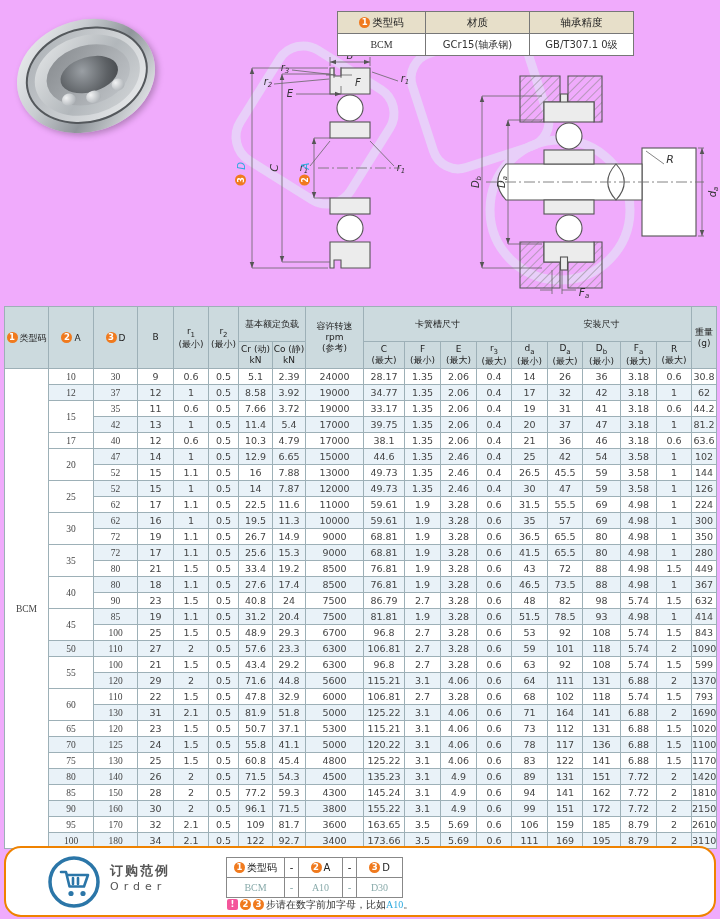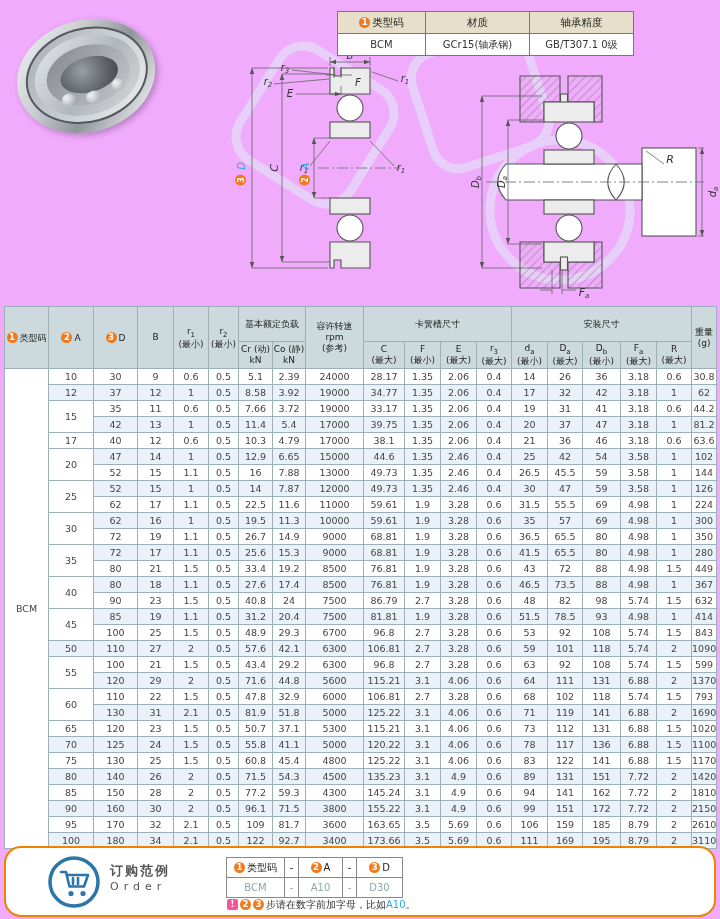--- a/index.html
+++ b/index.html
@@ -35,21 +35,21 @@
   
   .spec{position:absolute;left:4px;top:306px;z-index:2;border-collapse:collapse;table-layout:fixed;width:712px;background:#fff;}
   .spec th,.spec td{border:1px solid #9db0b7;text-align:center;vertical-align:middle;padding:0;overflow:hidden;white-space:nowrap;}
   .spec{border:1px solid #7e8f96;}
   .spec thead th{background:#ccdade;font-weight:normal;color:#222;font-size:9px;line-height:1.2;}
   .spec thead tr.h1 th{height:34px;}
   .spec thead tr.h2 th{height:26px;}
   .spec tbody td{font-size:9.5px;height:15px;color:#444;}
   .spec tbody tr.alt td{background:#e9f2f8;}
   .spec tbody tr td.sp2{background:#fff;}
-  .cyan{color:#2aa9df;}
+  .cyan{color:#2aa9df;font-family:Liberation Serif, serif;}
   .spec sub{font-size:7px;}
   
   .panel{position:absolute;left:4px;top:846px;width:708px;height:67px;border:2px solid #ef8200;border-radius:17px;background:#fff;z-index:2;}
   .cart{position:absolute;left:40px;top:6px;}
   .ord-cn{position:absolute;left:104px;top:14px;font-size:13px;font-weight:bold;color:#555;letter-spacing:2px;}
   .ord-en{position:absolute;left:104px;top:32px;font-size:11px;color:#555;letter-spacing:5px;}
   .ordtab{position:absolute;left:220px;top:9px;border-collapse:collapse;table-layout:fixed;}
   .ordtab th,.ordtab td{border:1px solid #888;text-align:center;height:19px;padding:0;font-weight:normal;white-space:nowrap;}
   .ordtab th{font-size:10px;color:#222;background:#fff;}
   .ordtab td{font-size:10px;color:#8aa;}
@@ -602,21 +602,21 @@
           <td>1.5</td>
           <td>843</td>
         </tr>
         <tr class="alt">
           <td class="cyan" rowspan="1">50</td>
           <td class="cyan">110</td>
           <td>27</td>
           <td>2</td>
           <td>0.5</td>
           <td>57.6</td>
-          <td>42.1</td>
+          <td>23.3</td>
           <td>6300</td>
           <td>106.81</td>
           <td>2.7</td>
           <td>3.28</td>
           <td>0.6</td>
           <td>59</td>
           <td>101</td>
           <td>118</td>
           <td>5.74</td>
           <td>2</td>
@@ -687,21 +687,21 @@
           <td>2.1</td>
           <td>0.5</td>
           <td>81.9</td>
           <td>51.8</td>
           <td>5000</td>
           <td>125.22</td>
           <td>3.1</td>
           <td>4.06</td>
           <td>0.6</td>
           <td>71</td>
-          <td>119</td>
+          <td>164</td>
           <td>141</td>
           <td>6.88</td>
           <td>2</td>
           <td>1690</td>
         </tr>
         <tr>
           <td class="cyan" rowspan="1">65</td>
           <td class="cyan">120</td>
           <td>23</td>
           <td>1.5</td>

